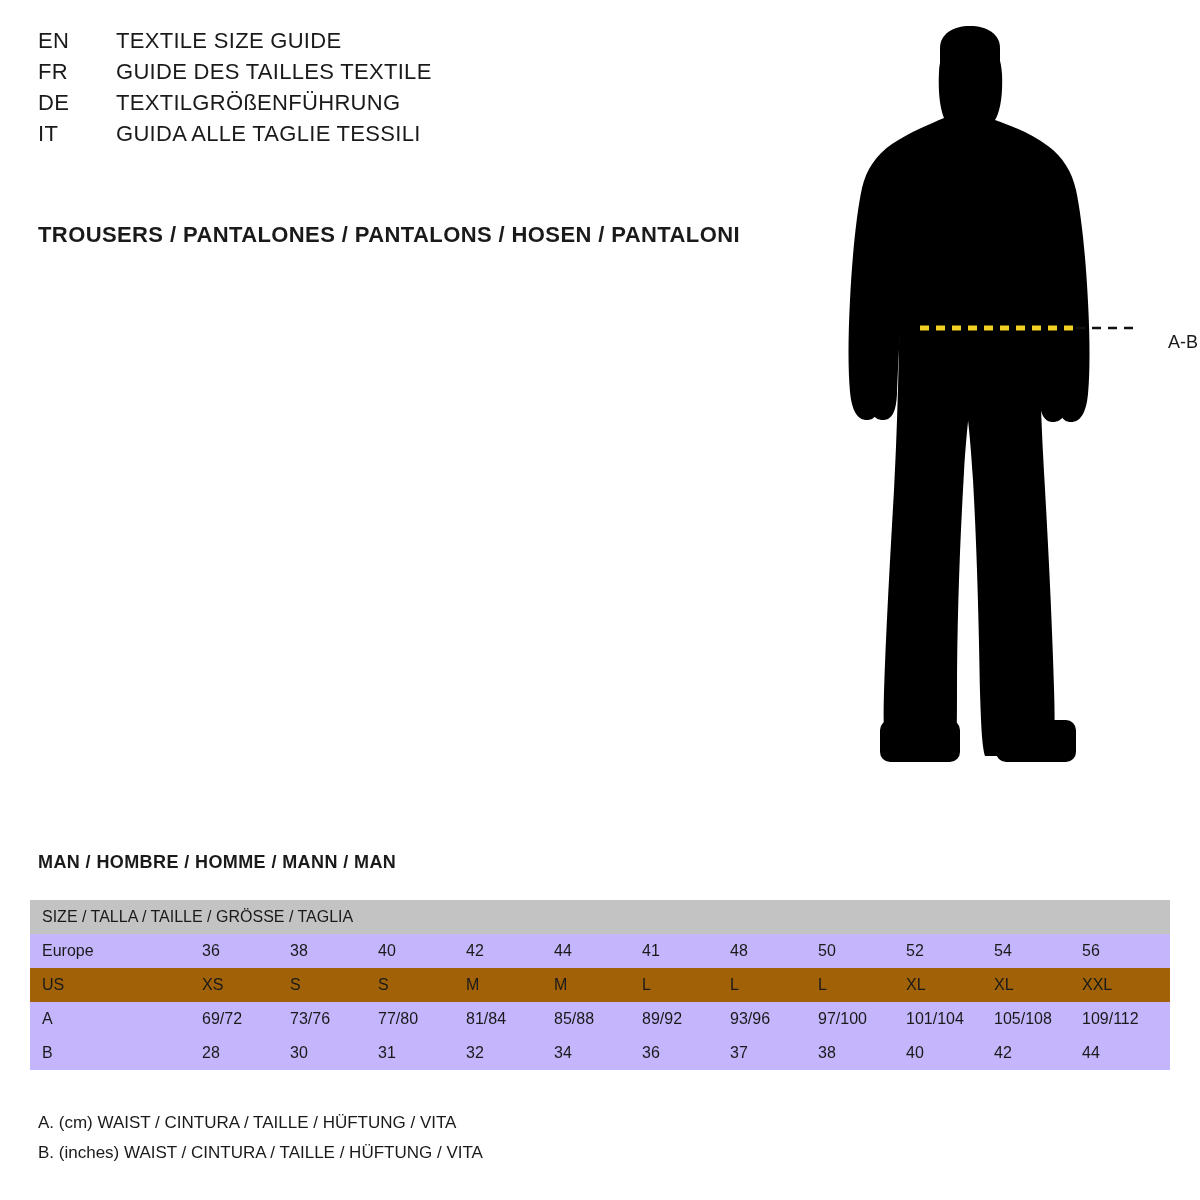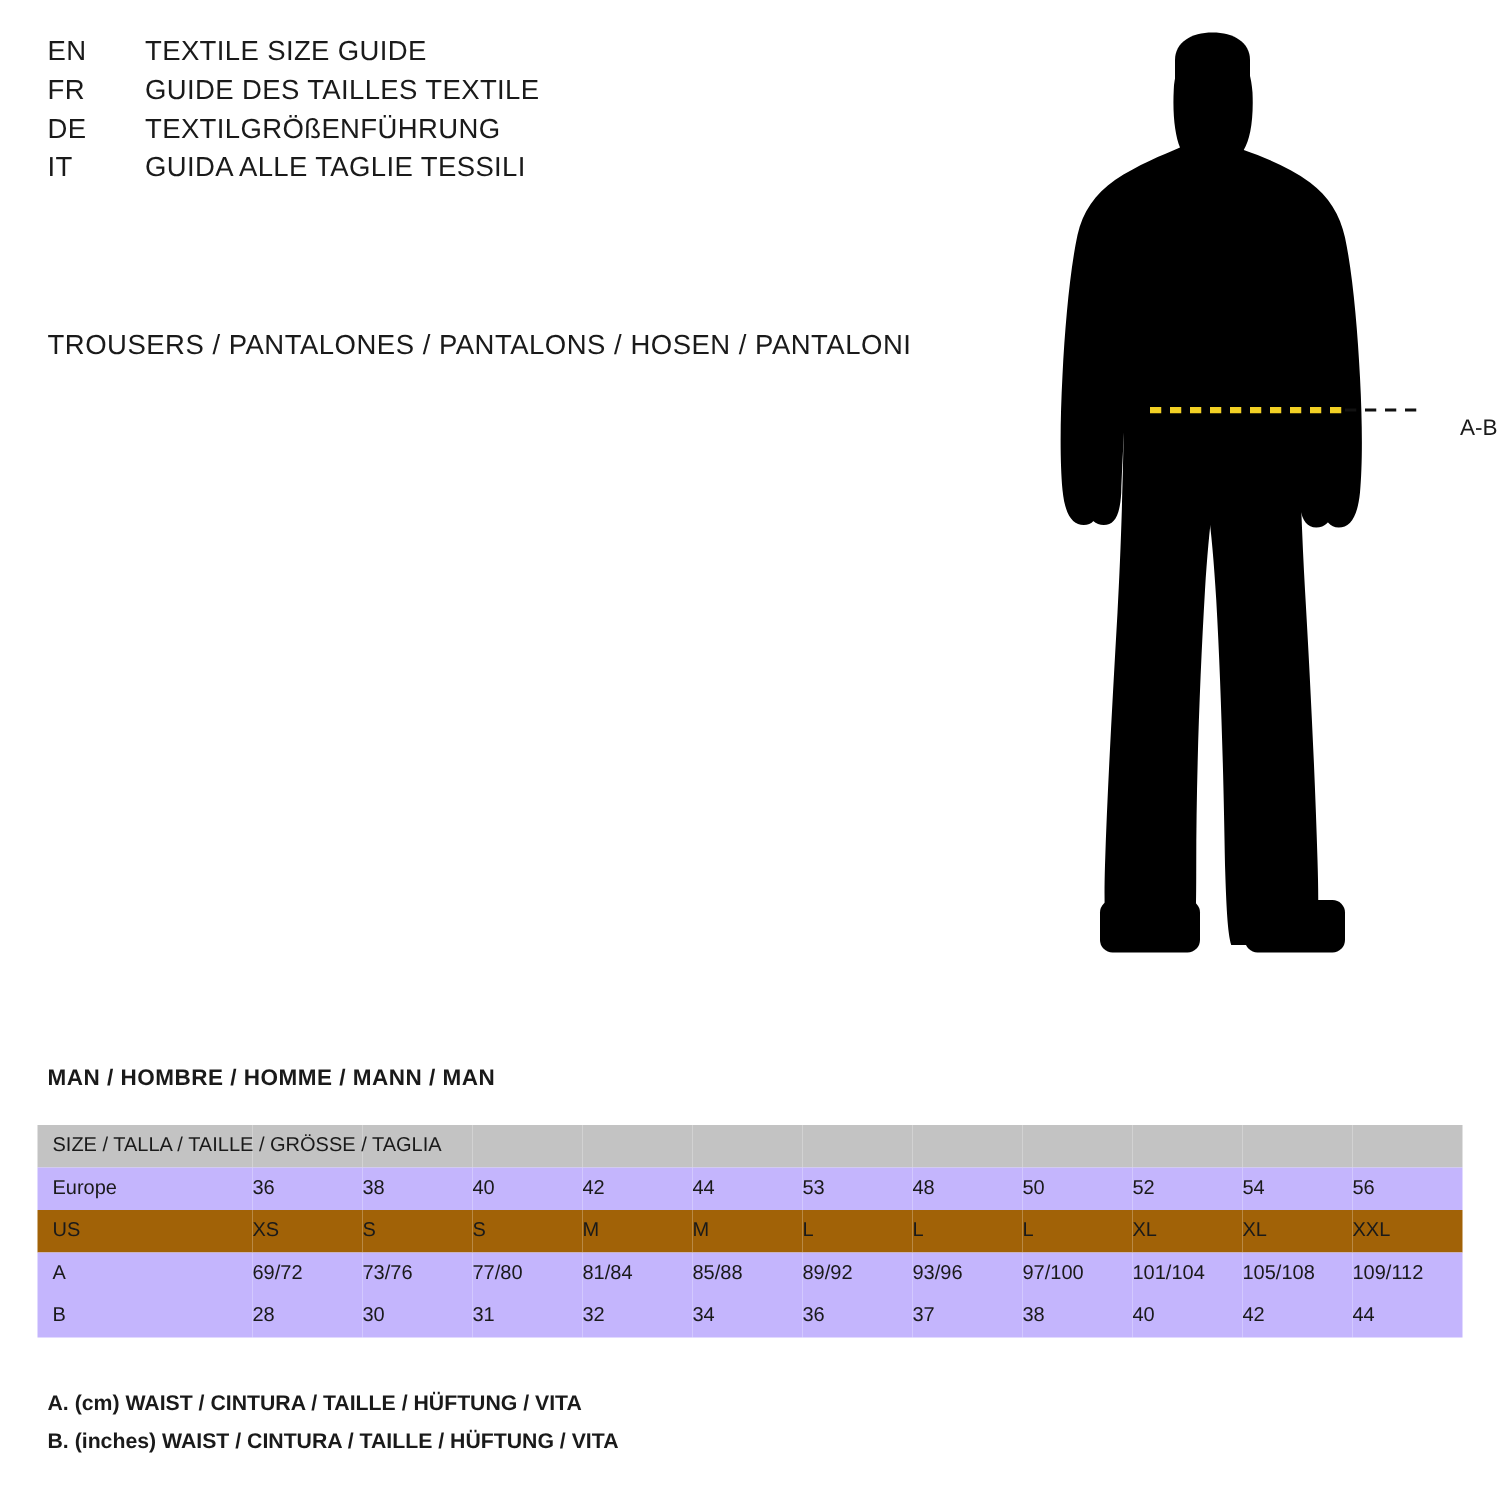--- a/index.html
+++ b/index.html
@@ -43,25 +43,24 @@
     font-size: 22px;
     letter-spacing: 0.3px;
     color: #1a1a1a;
     white-space: nowrap;
   }
   .garment-title {
     position: absolute;
     left: 38px;
     top: 222px;
     font-size: 22px;
-    font-weight: normal;
+    font-weight: bold;
     letter-spacing: 0.4px;
     color: #1a1a1a;
     white-space: nowrap;
-    margin-top: 41px;
   }
 
   
   .figure-wrap {
     position: absolute;
     left: 820px;
     top: 20px;
     width: 360px;
     height: 780px;
   }
@@ -123,21 +122,21 @@
   .row-plain td { background: #a16207; }
 
   .footnotes {
     position: absolute;
     left: 38px;
     top: 1108px;
     font-size: 17px;
     line-height: 30px;
     color: #1a1a1a;
   }
-  .footnotes div { white-space: nowrap; font-weight: bold; }
+  .footnotes div { white-space: nowrap; }
 </style>
 </head>
 <body>
 
 <div class="page">
 
   <div class="lang-block">
     <div class="lang-row">
       <div class="lang-code">EN</div>
       <div class="lang-text">TEXTILE SIZE GUIDE</div>
@@ -263,21 +262,21 @@
         <td></td>
       </tr>
 
       <tr class="row-shade">
         <td class="rowlabel">Europe</td>
         <td>36</td>
         <td>38</td>
         <td>40</td>
         <td>42</td>
         <td>44</td>
-        <td>53</td>
+        <td>41</td>
         <td>48</td>
         <td>50</td>
         <td>52</td>
         <td>54</td>
         <td>56</td>
       </tr>
 
       <tr class="row-plain">
         <td class="rowlabel">US</td>
         <td>XS</td>

